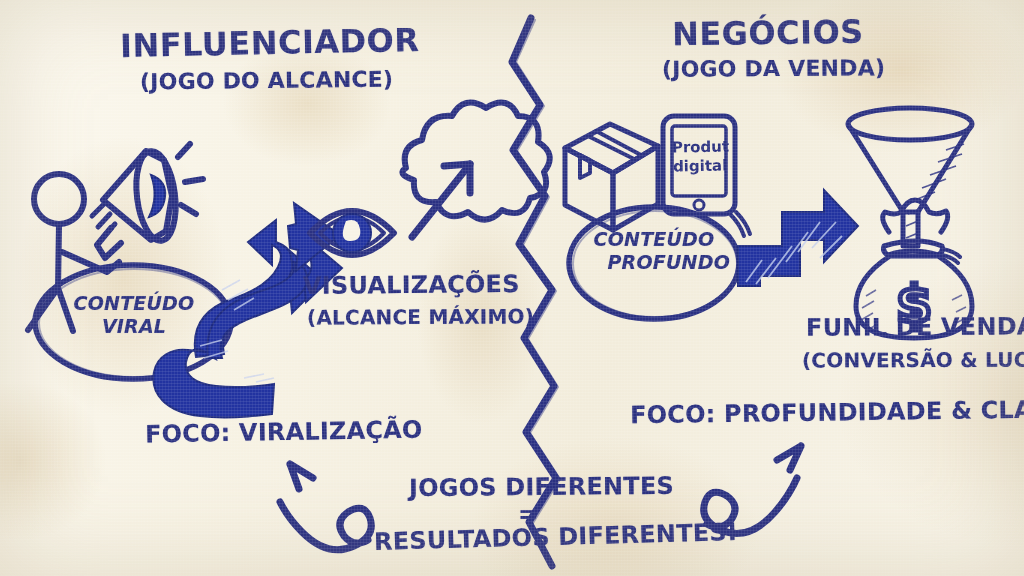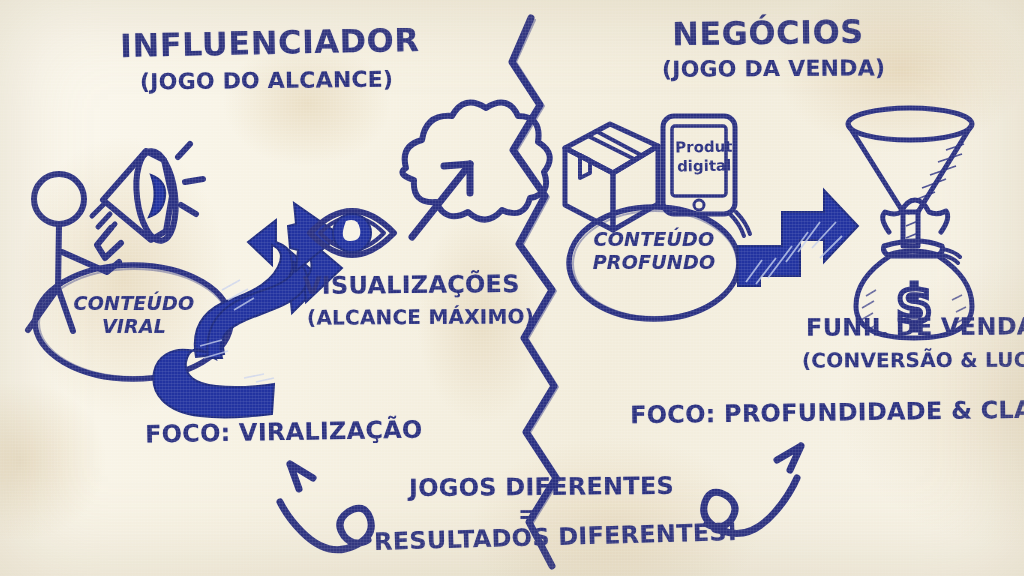--- a/index.html
+++ b/index.html
@@ -224,24 +224,24 @@
   <div style="position:absolute;left:48px;top:292px;width:172px;">
     <div class="txt ell" style="position:static;">CONTEÚDO</div>
     <div class="txt ell" style="position:static;text-align:center;">VIRAL</div>
   </div>
 
   <div class="txt mid" style="left:303px;top:271px;transform:rotate(-0.5deg);">VISUALIZAÇÕES</div>
   <div class="txt small" style="left:307px;top:305px;transform:rotate(-0.3deg);">(ALCANCE MÁXIMO)</div>
 
   <div style="position:absolute;left:578px;top:228px;width:152px;">
     <div class="txt ell" style="position:static;">CONTEÚDO</div>
-    <div class="txt ell" style="position:static;">PROFUNDO</div>
+    <div class="txt ell" style="position:static;text-align:right;">PROFUNDO</div>
   </div>
 
-  <div class="tab" style="position:absolute;left:672px;top:138px;width:64px;transform:rotate(-1deg);">
+  <div class="tab" style="position:absolute;left:672px;top:138px;width:56px;transform:rotate(-1deg);">
     <div>Produt</div>
     <div>digital</div>
   </div>
 
   <div class="txt mid" style="left:806px;top:313px;transform:rotate(-0.4deg);">FUNIL DE VENDAS</div>
   <div class="txt small" style="left:802px;top:348px;transform:rotate(-0.2deg);">(CONVERSÃO &amp; LUCRO</div>
 
   <div class="txt mid" style="left:145px;top:418px;transform:rotate(-1deg);">FOCO: VIRALIZAÇÃO</div>
   <div class="txt mid" style="left:630px;top:398px;transform:rotate(-0.8deg);">FOCO: PROFUNDIDADE &amp; CLAREZA</div>
 

